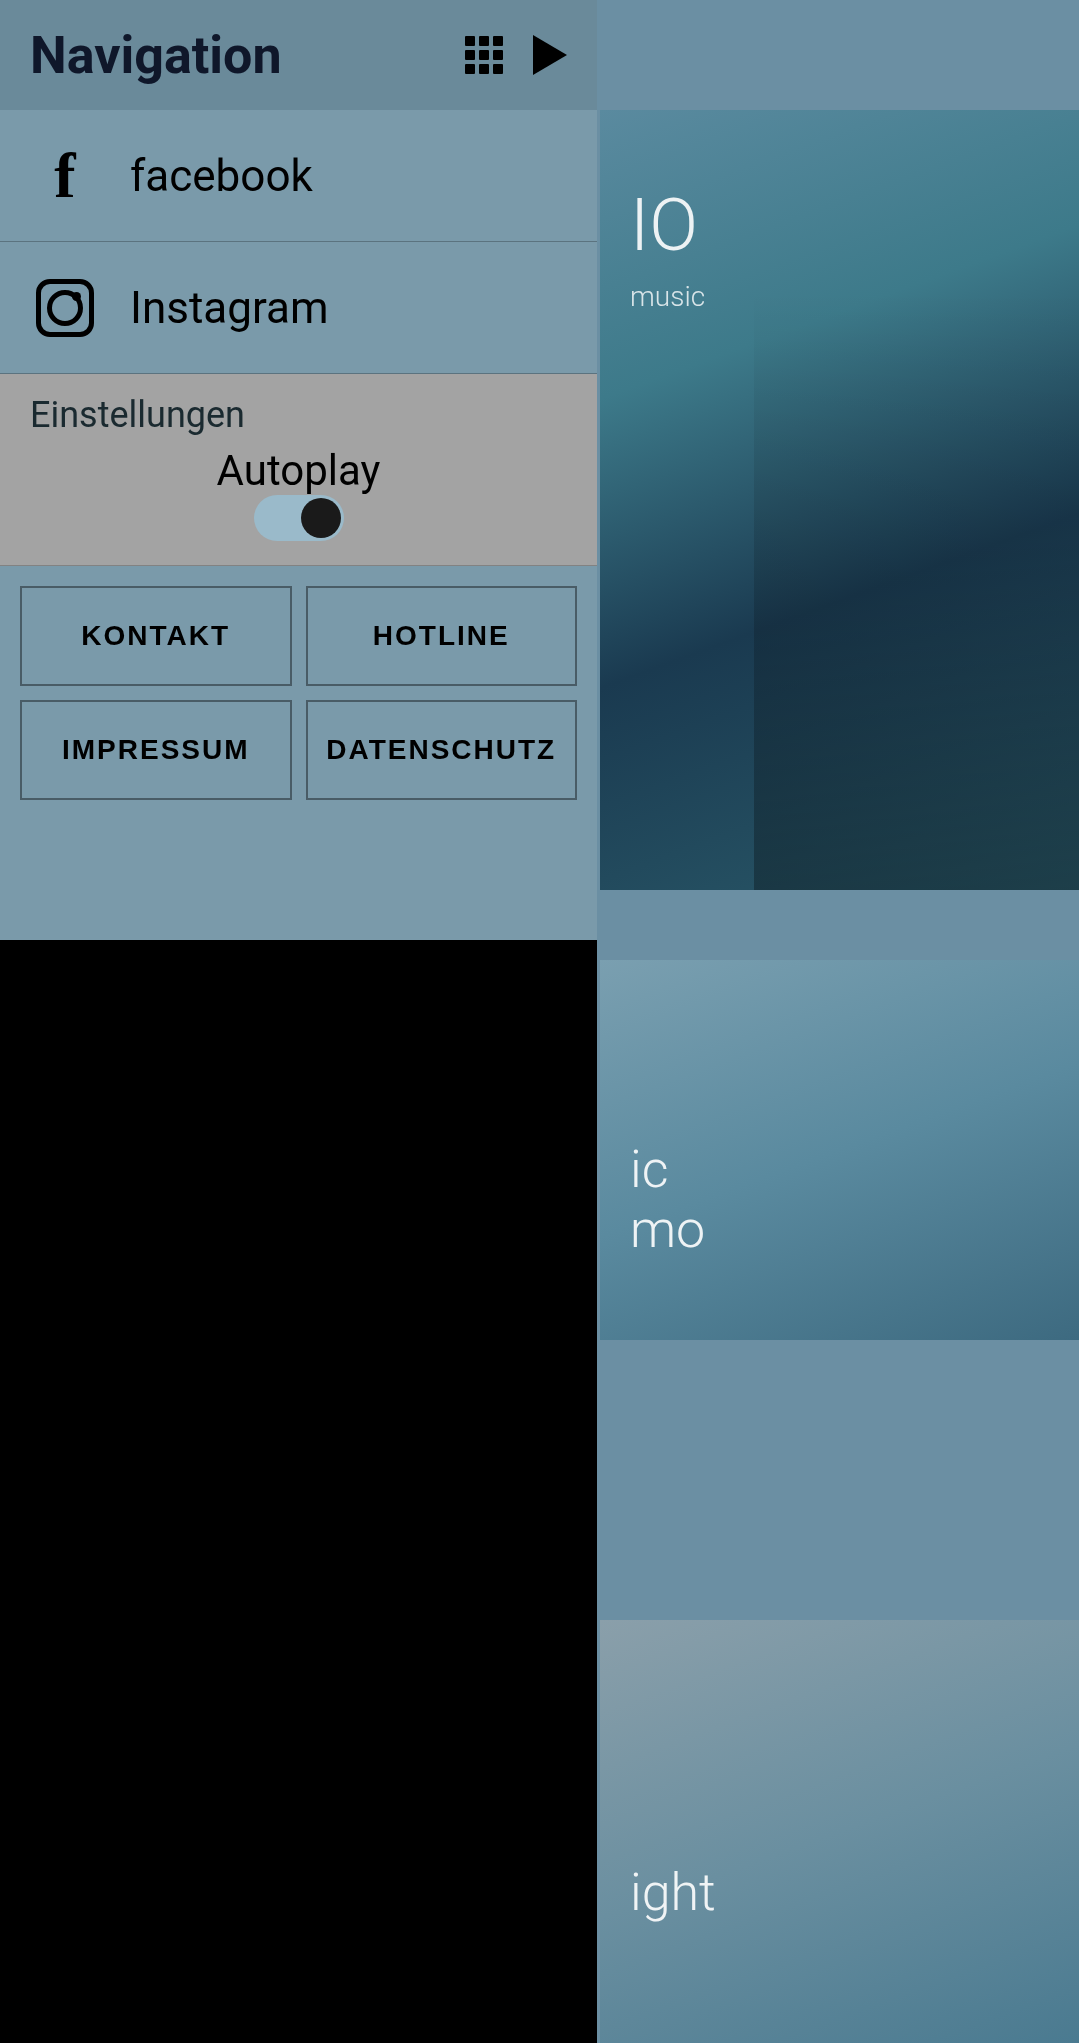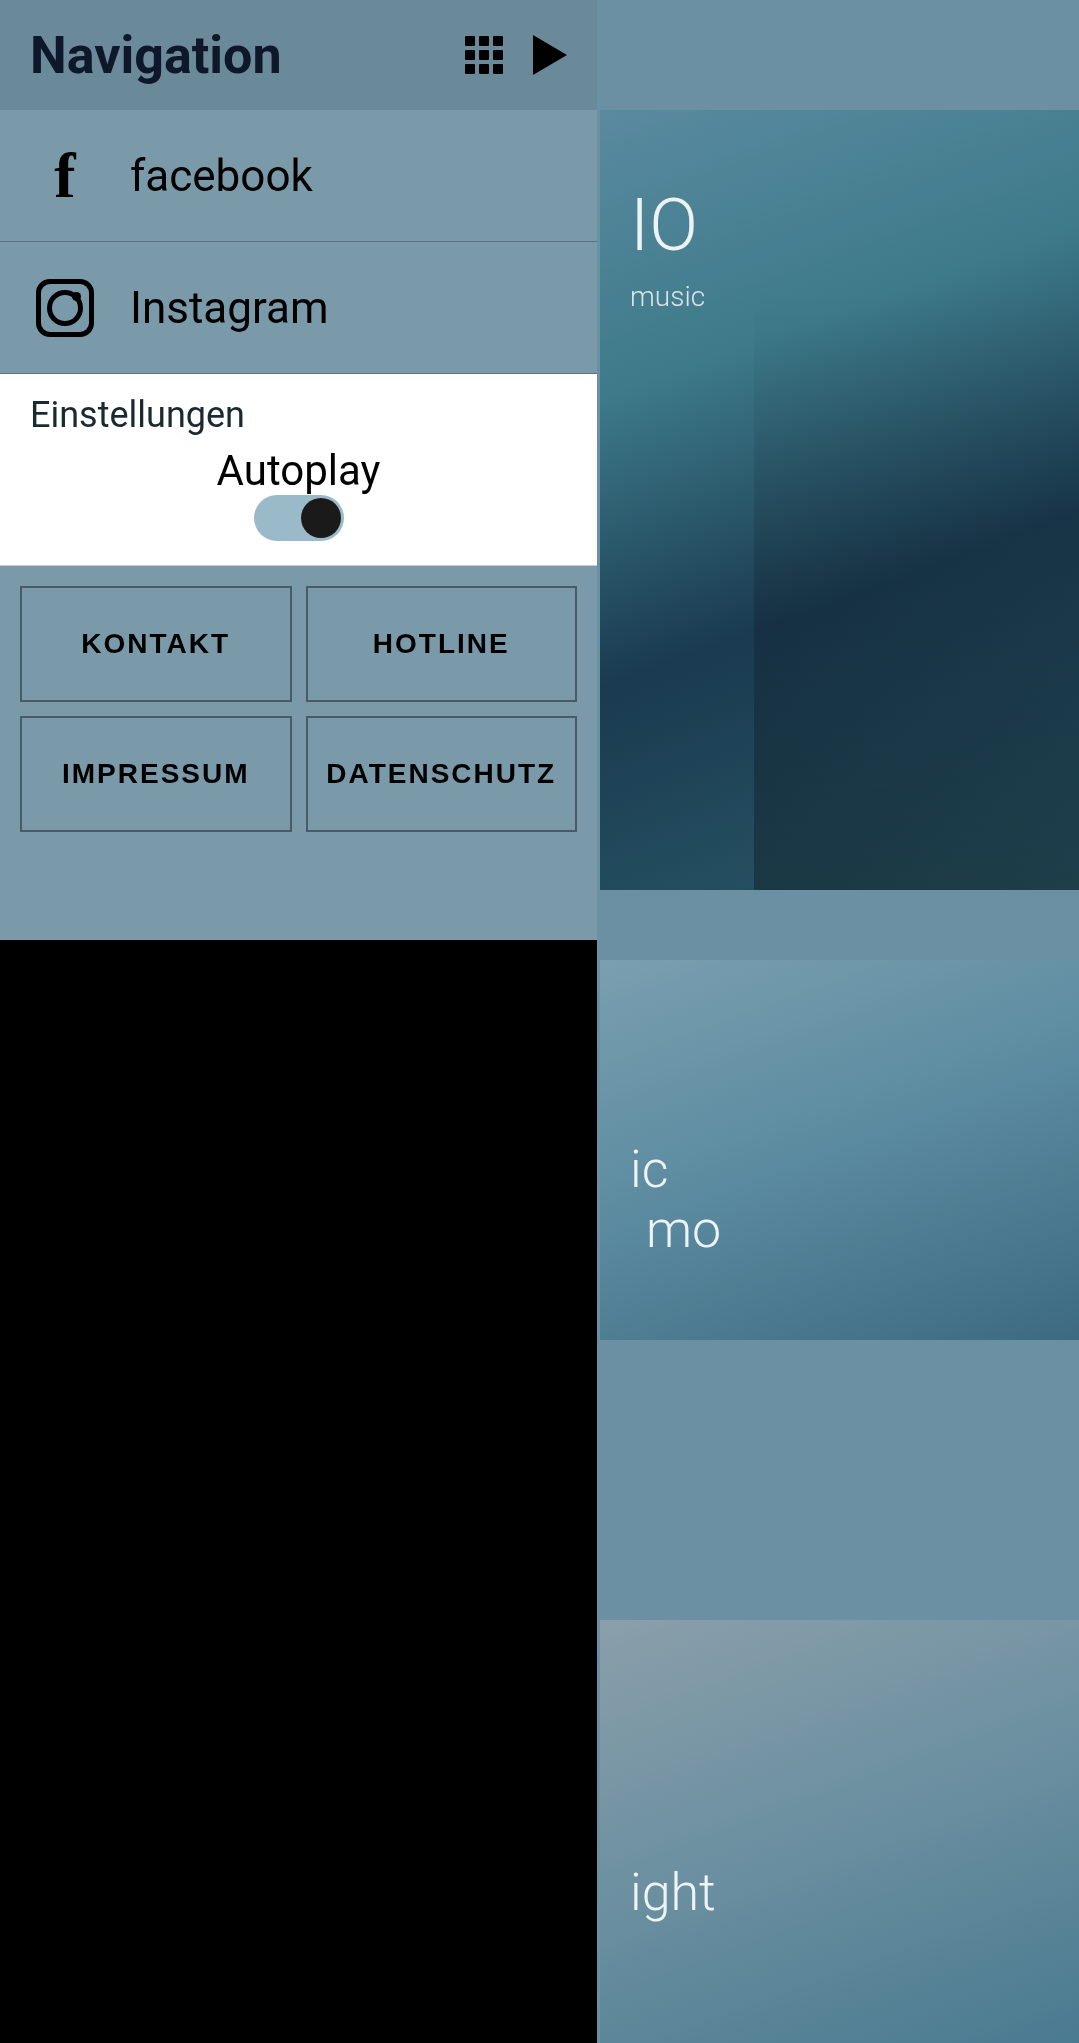--- a/index.html
+++ b/index.html
@@ -77,21 +77,20 @@
     }
 
     .image-overlay-text-mo {
       position: absolute;
       bottom: 80px;
       left: 30px;
       color: white;
       font-size: 52px;
       font-weight: 300;
       opacity: 0.9;
-      margin-left: 16px;
     }
 
     
     .image-area-bot {
       position: absolute;
       top: 1620px;
       left: 600px;
       width: 479px;
       height: 423px;
       background: linear-gradient(160deg, #8a9faa 0%, #6a8fa0 50%, #4a7a90 100%);
@@ -225,21 +224,21 @@
       top: 8px;
       right: 8px;
       width: 9px;
       height: 9px;
       background: #000;
       border-radius: 50%;
     }
 
     
     .settings-section {
-      background: #ffffff;
+      background: #a3a3a3;
     }
 
     .settings-label {
       padding: 20px 30px 10px 30px;
       font-size: 36px;
       color: #1a2a30;
       font-weight: 400;
     }
 
     .settings-item {
@@ -295,21 +294,21 @@
     
     .buttons-grid {
       padding: 20px 20px 10px 20px;
       display: grid;
       grid-template-columns: 1fr 1fr;
       grid-template-rows: 1fr 1fr;
       gap: 14px;
     }
 
     .action-btn {
-      height: 116px;
+      height: 100px;
       border: 2px solid rgba(0,0,0,0.4);
       background: transparent;
       color: #000;
       font-size: 28px;
       font-weight: 600;
       letter-spacing: 2px;
       cursor: pointer;
       display: flex;
       align-items: center;
       justify-content: center;

